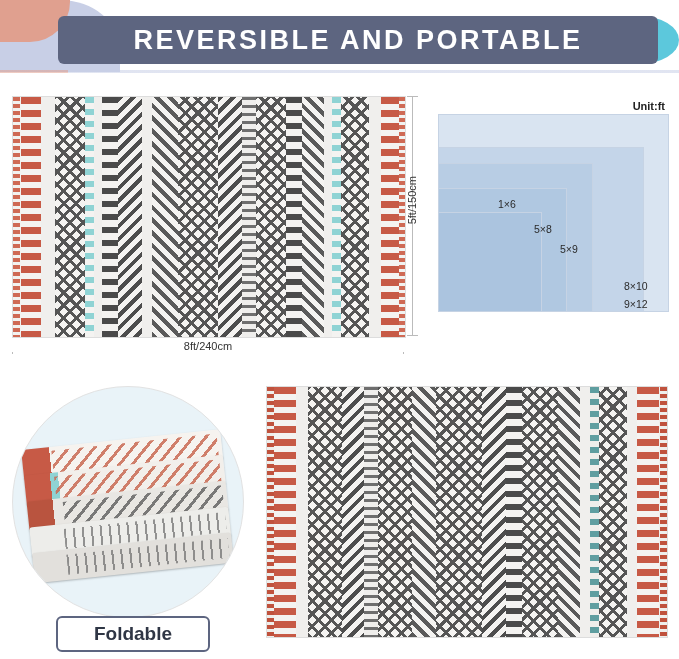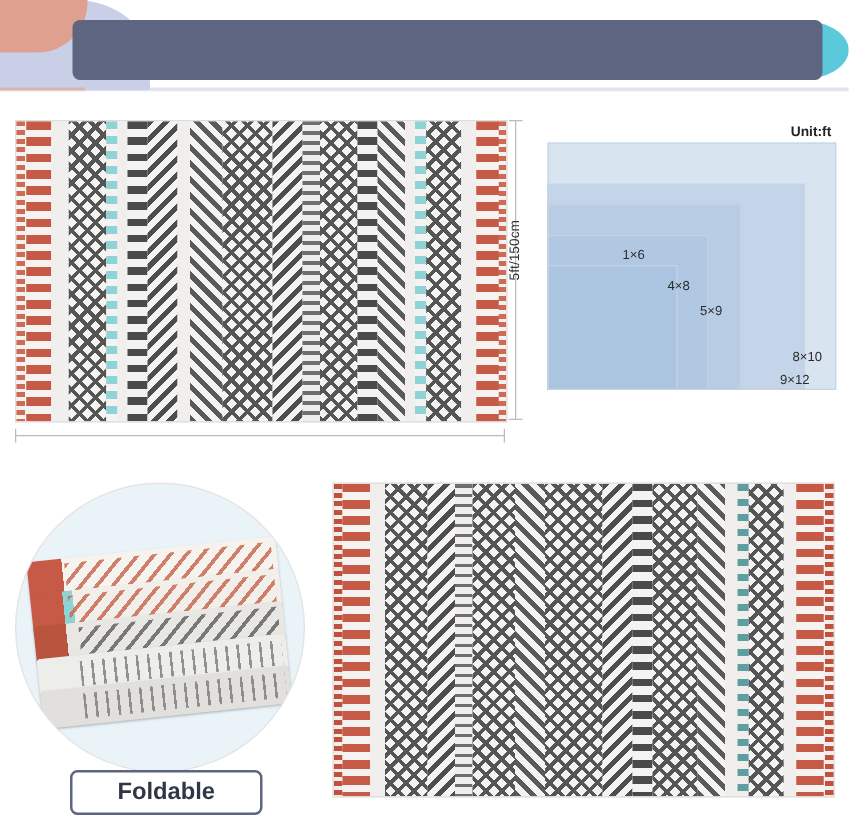--- a/index.html
+++ b/index.html
@@ -166,20 +166,21 @@
   }
 </style>
 </head>
 <body>
 
 <div class="header">
   <div class="hdr-left-blob"></div>
   <div class="hdr-left-blob2"></div>
   <div class="hdr-bar-tail"></div>
   <div class="hdr-bar"></div>
+  <div class="hdr-title">REVERSIBLE AND PORTABLE</div>
 </div>
 <div class="hdr-underline"></div>
 
 <div class="rug-top">
   <div class="rug-fringe l"></div>
   <div class="rug-fringe r"></div>
 
   <div class="band b-red" style="left:8px;width:20px;"></div>
   <div class="band b-solidlt" style="left:28px;width:14px;"></div>
   <div class="band b-diam" style="left:42px;width:30px;"></div>
@@ -206,35 +207,36 @@
   <div class="dim-vline"></div>
   <div class="dim-vcap" style="top:0;"></div>
   <div class="dim-vcap" style="top:239px;"></div>
   <div class="dim-vtext">5ft/150cm</div>
 </div>
 
 <div class="dim-bottom">
   <div class="dim-hline"></div>
   <div class="dim-hcap" style="left:0;"></div>
   <div class="dim-hcap" style="left:391px;"></div>
+  <div class="dim-htext"><span>8ft/240cm</span></div>
 </div>
 
 <div class="sizechart">
   <div class="sc-unit">Unit:ft</div>
 
   <div class="sc-box" style="left:0;bottom:0;width:229px;height:196px;background:rgba(150,180,215,.36);"></div>
   <div class="sc-box" style="left:0;bottom:0;width:204px;height:163px;background:rgba(150,180,215,.30);"></div>
   <div class="sc-box" style="left:0;bottom:0;width:153px;height:147px;background:rgba(150,180,215,.26);"></div>
   <div class="sc-box" style="left:0;bottom:0;width:127px;height:122px;background:rgba(150,180,215,.22);"></div>
   <div class="sc-box" style="left:0;bottom:0;width:102px;height:98px;background:rgba(150,180,215,.18);"></div>
 
   <div class="sc-lbl" style="left:60px;top:82px;">1×6</div>
-  <div class="sc-lbl" style="left:96px;top:107px;">4×8</div>
+  <div class="sc-lbl" style="left:96px;top:107px;">5×8</div>
   <div class="sc-lbl" style="left:122px;top:127px;">5×9</div>
-  <div class="sc-lbl" style="left:166px;top:164px;padding-left:30px;">8×10</div>
+  <div class="sc-lbl" style="left:156px;top:164px;padding-left:30px;">8×10</div>
   <div class="sc-lbl" style="left:186px;top:182px;text-align:center;">9×12</div>
 </div>
 
 <div class="fold-circle">
   <div class="fold-stack">
     <div class="fl fl1">
         <div class="fl-chev"></div>
       </div>
     <div class="fl fl2">
         <div class="fl-chev"></div>

